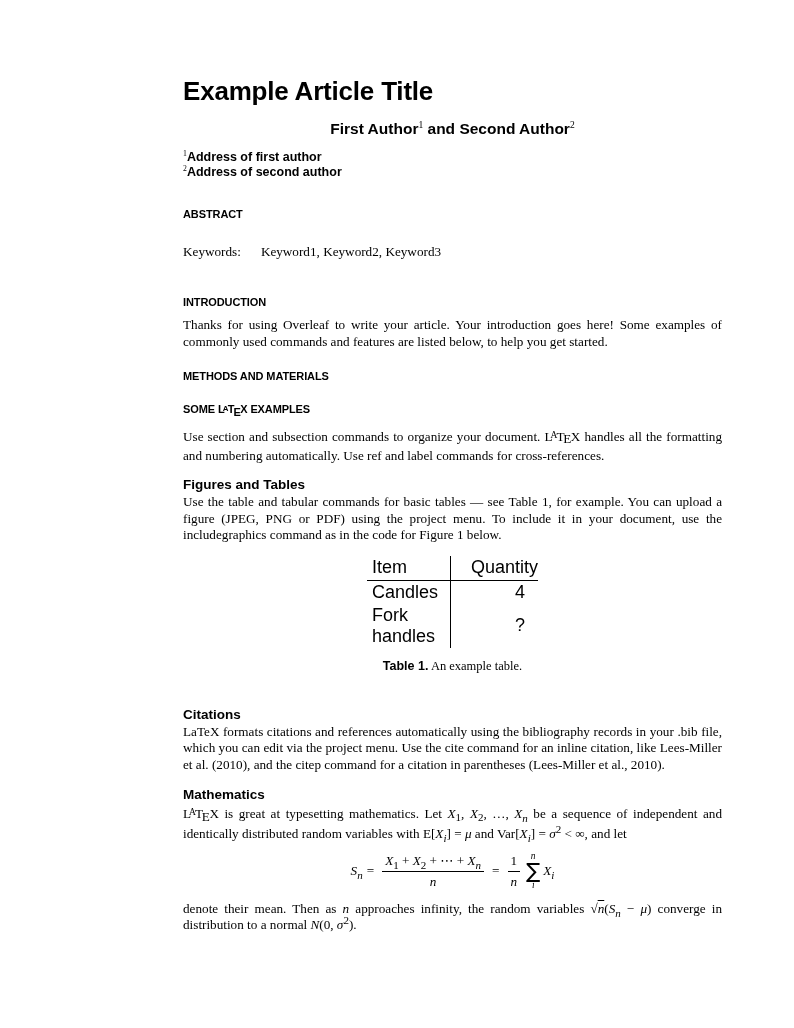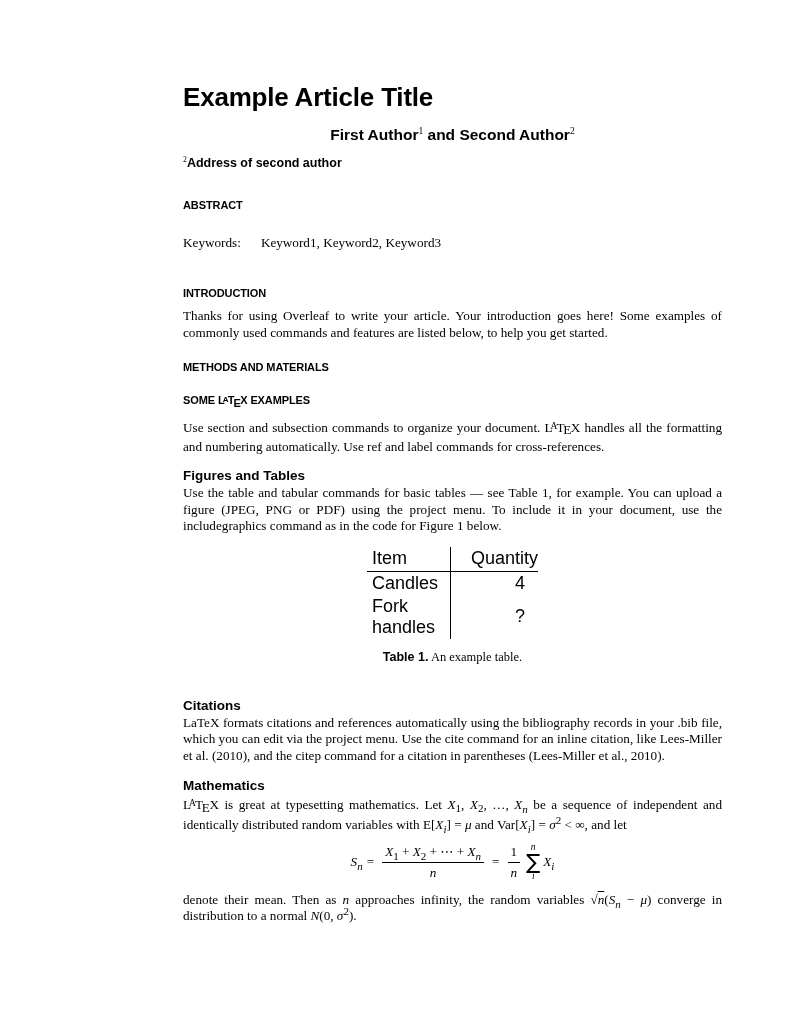--- a/index.html
+++ b/index.html
@@ -1,20 +1,20 @@
 <!DOCTYPE html>
 <html><head>
 <meta charset="utf-8">
 <style>
   html,body { margin:0; padding:0; background:#ffffff; }
   .page {
     position:relative; width:794px; height:1028px; background:#ffffff;
     overflow:hidden; font-family:"Liberation Serif", serif; color:#000;
   }
-  .content { position:absolute; left:183px; top:8px; width:539px; }
+  .content { position:absolute; left:183px; top:2px; width:539px; }
 
   .title {
     margin:76px 0 0 0;
     font-family:"Liberation Sans", sans-serif; font-weight:bold;
     font-size:26px; line-height:1.05; letter-spacing:-0.2px;
   }
   .authors {
     margin:15px 0 0 0;
     font-family:"Liberation Sans", sans-serif; font-weight:bold; font-size:15.5px;text-align:center;
   }
@@ -106,20 +106,21 @@
 <body>
 
 <div class="page">
   <div class="content">
 
     <h1 class="title">Example Article Title</h1>
 
     <div class="authors">First Author<sup>1</sup> and Second Author<sup>2</sup></div>
 
     <div class="addresses">
+      <div class="address"><sup>1</sup>Address of first author</div>
       <div class="address"><sup>2</sup>Address of second author</div>
     </div>
 
     <h2 class="sec-heading m-abstract">ABSTRACT</h2>
 
 
     <p class="keywords">
       <span>Keywords:</span><span class="kv">Keyword1, Keyword2, Keyword3</span>
     </p>
 

